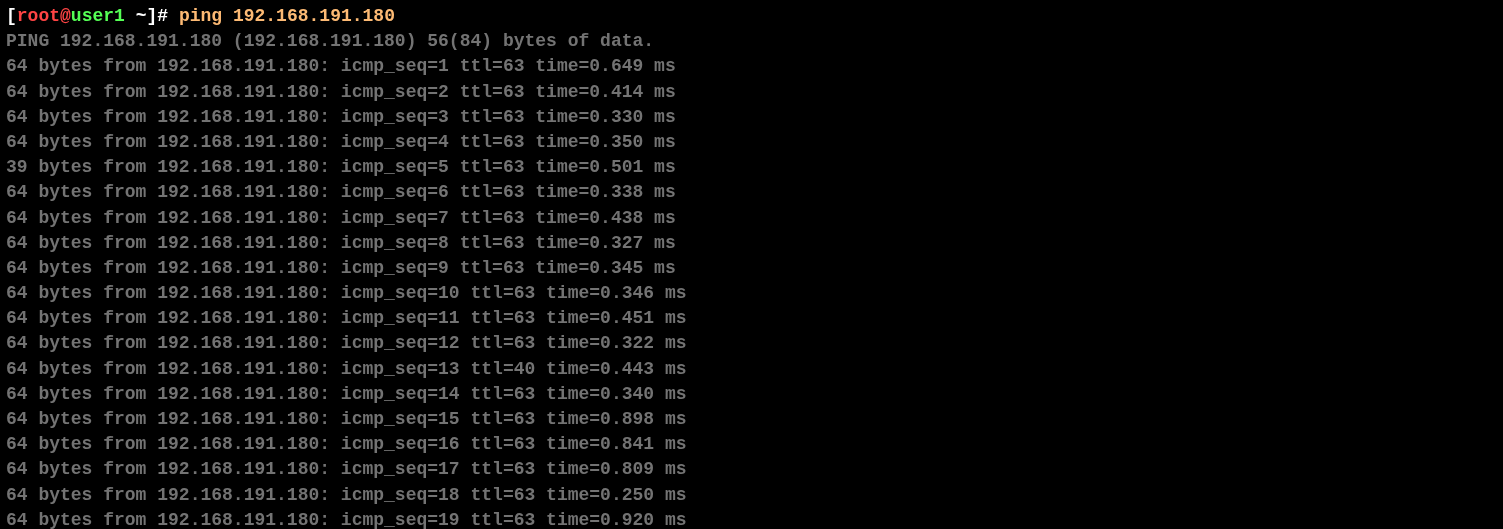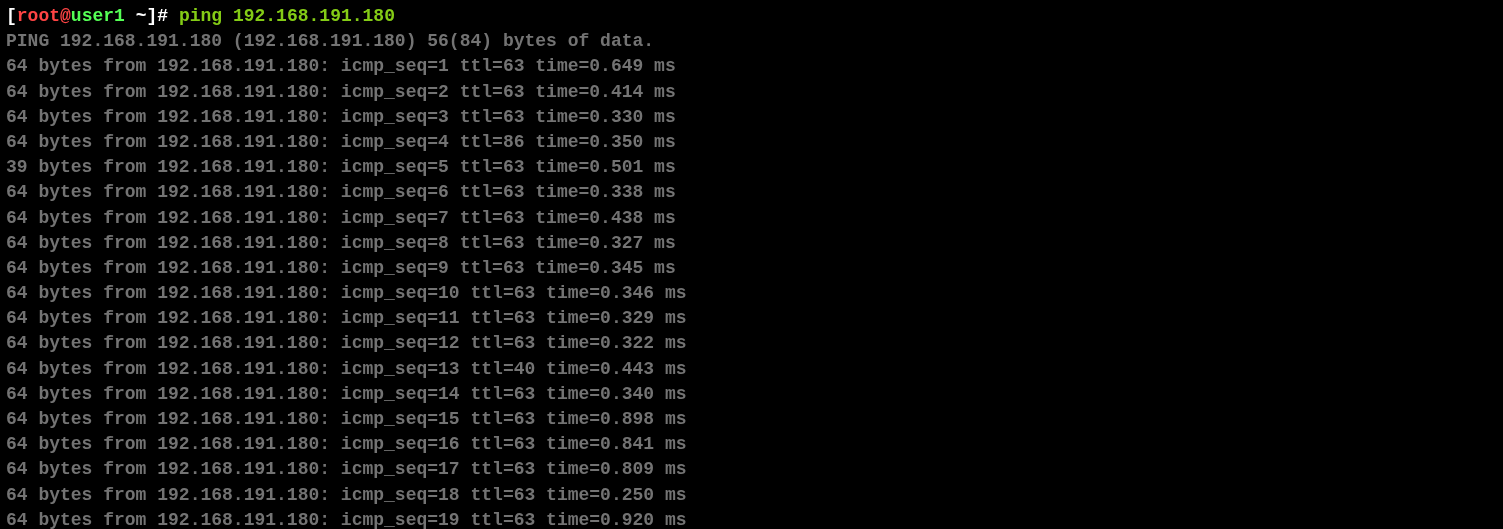--- a/index.html
+++ b/index.html
@@ -32,42 +32,42 @@
     .prompt-host {
       color: #55ff55;
     }
     .prompt-tilde {
       color: #ffffff;
     }
     .prompt-hash {
       color: #ffffff;
     }
     .cmd {
-      color: #84cc16;
+      color: #fdba74;
     }
     .output-line {
       color: #737373;
     }
   </style>
 </head>
 <body>
 
 <div class="terminal"><span><span class="prompt-bracket">[</span><span class="prompt-user">root</span><span class="prompt-at">@</span><span class="prompt-host">user1</span><span class="prompt-tilde"> </span><span class="prompt-tilde">~</span><span class="prompt-bracket">]</span><span class="prompt-hash"># </span><span class="cmd">ping 192.168.191.180</span></span>
 <span class="output-line">PING 192.168.191.180 (192.168.191.180) 56(84) bytes of data.</span>
 <div id="replies-container"><span class="output-line">64 bytes from 192.168.191.180: icmp_seq=1 ttl=63 time=0.649 ms</span>
 <span class="output-line">64 bytes from 192.168.191.180: icmp_seq=2 ttl=63 time=0.414 ms</span>
 <span class="output-line">64 bytes from 192.168.191.180: icmp_seq=3 ttl=63 time=0.330 ms</span>
-<span class="output-line">64 bytes from 192.168.191.180: icmp_seq=4 ttl=86 time=0.350 ms</span>
+<span class="output-line">64 bytes from 192.168.191.180: icmp_seq=4 ttl=63 time=0.350 ms</span>
 <span class="output-line">39 bytes from 192.168.191.180: icmp_seq=5 ttl=63 time=0.501 ms</span>
 <span class="output-line">64 bytes from 192.168.191.180: icmp_seq=6 ttl=63 time=0.338 ms</span>
 <span class="output-line">64 bytes from 192.168.191.180: icmp_seq=7 ttl=63 time=0.438 ms</span>
 <span class="output-line">64 bytes from 192.168.191.180: icmp_seq=8 ttl=63 time=0.327 ms</span>
 <span class="output-line">64 bytes from 192.168.191.180: icmp_seq=9 ttl=63 time=0.345 ms</span>
 <span class="output-line">64 bytes from 192.168.191.180: icmp_seq=10 ttl=63 time=0.346 ms</span>
-<span class="output-line">64 bytes from 192.168.191.180: icmp_seq=11 ttl=63 time=0.329 ms</span>
+<span class="output-line">64 bytes from 192.168.191.180: icmp_seq=11 ttl=63 time=0.451 ms</span>
 <span class="output-line">64 bytes from 192.168.191.180: icmp_seq=12 ttl=63 time=0.322 ms</span>
 <span class="output-line">64 bytes from 192.168.191.180: icmp_seq=13 ttl=40 time=0.443 ms</span>
 <span class="output-line">64 bytes from 192.168.191.180: icmp_seq=14 ttl=63 time=0.340 ms</span>
 <span class="output-line">64 bytes from 192.168.191.180: icmp_seq=15 ttl=63 time=0.898 ms</span>
 <span class="output-line">64 bytes from 192.168.191.180: icmp_seq=16 ttl=63 time=0.841 ms</span>
 <span class="output-line">64 bytes from 192.168.191.180: icmp_seq=17 ttl=63 time=0.809 ms</span>
 <span class="output-line">64 bytes from 192.168.191.180: icmp_seq=18 ttl=63 time=0.250 ms</span>
 <span class="output-line">64 bytes from 192.168.191.180: icmp_seq=19 ttl=63 time=0.920 ms</span></div></div>
 
 </body></html>

